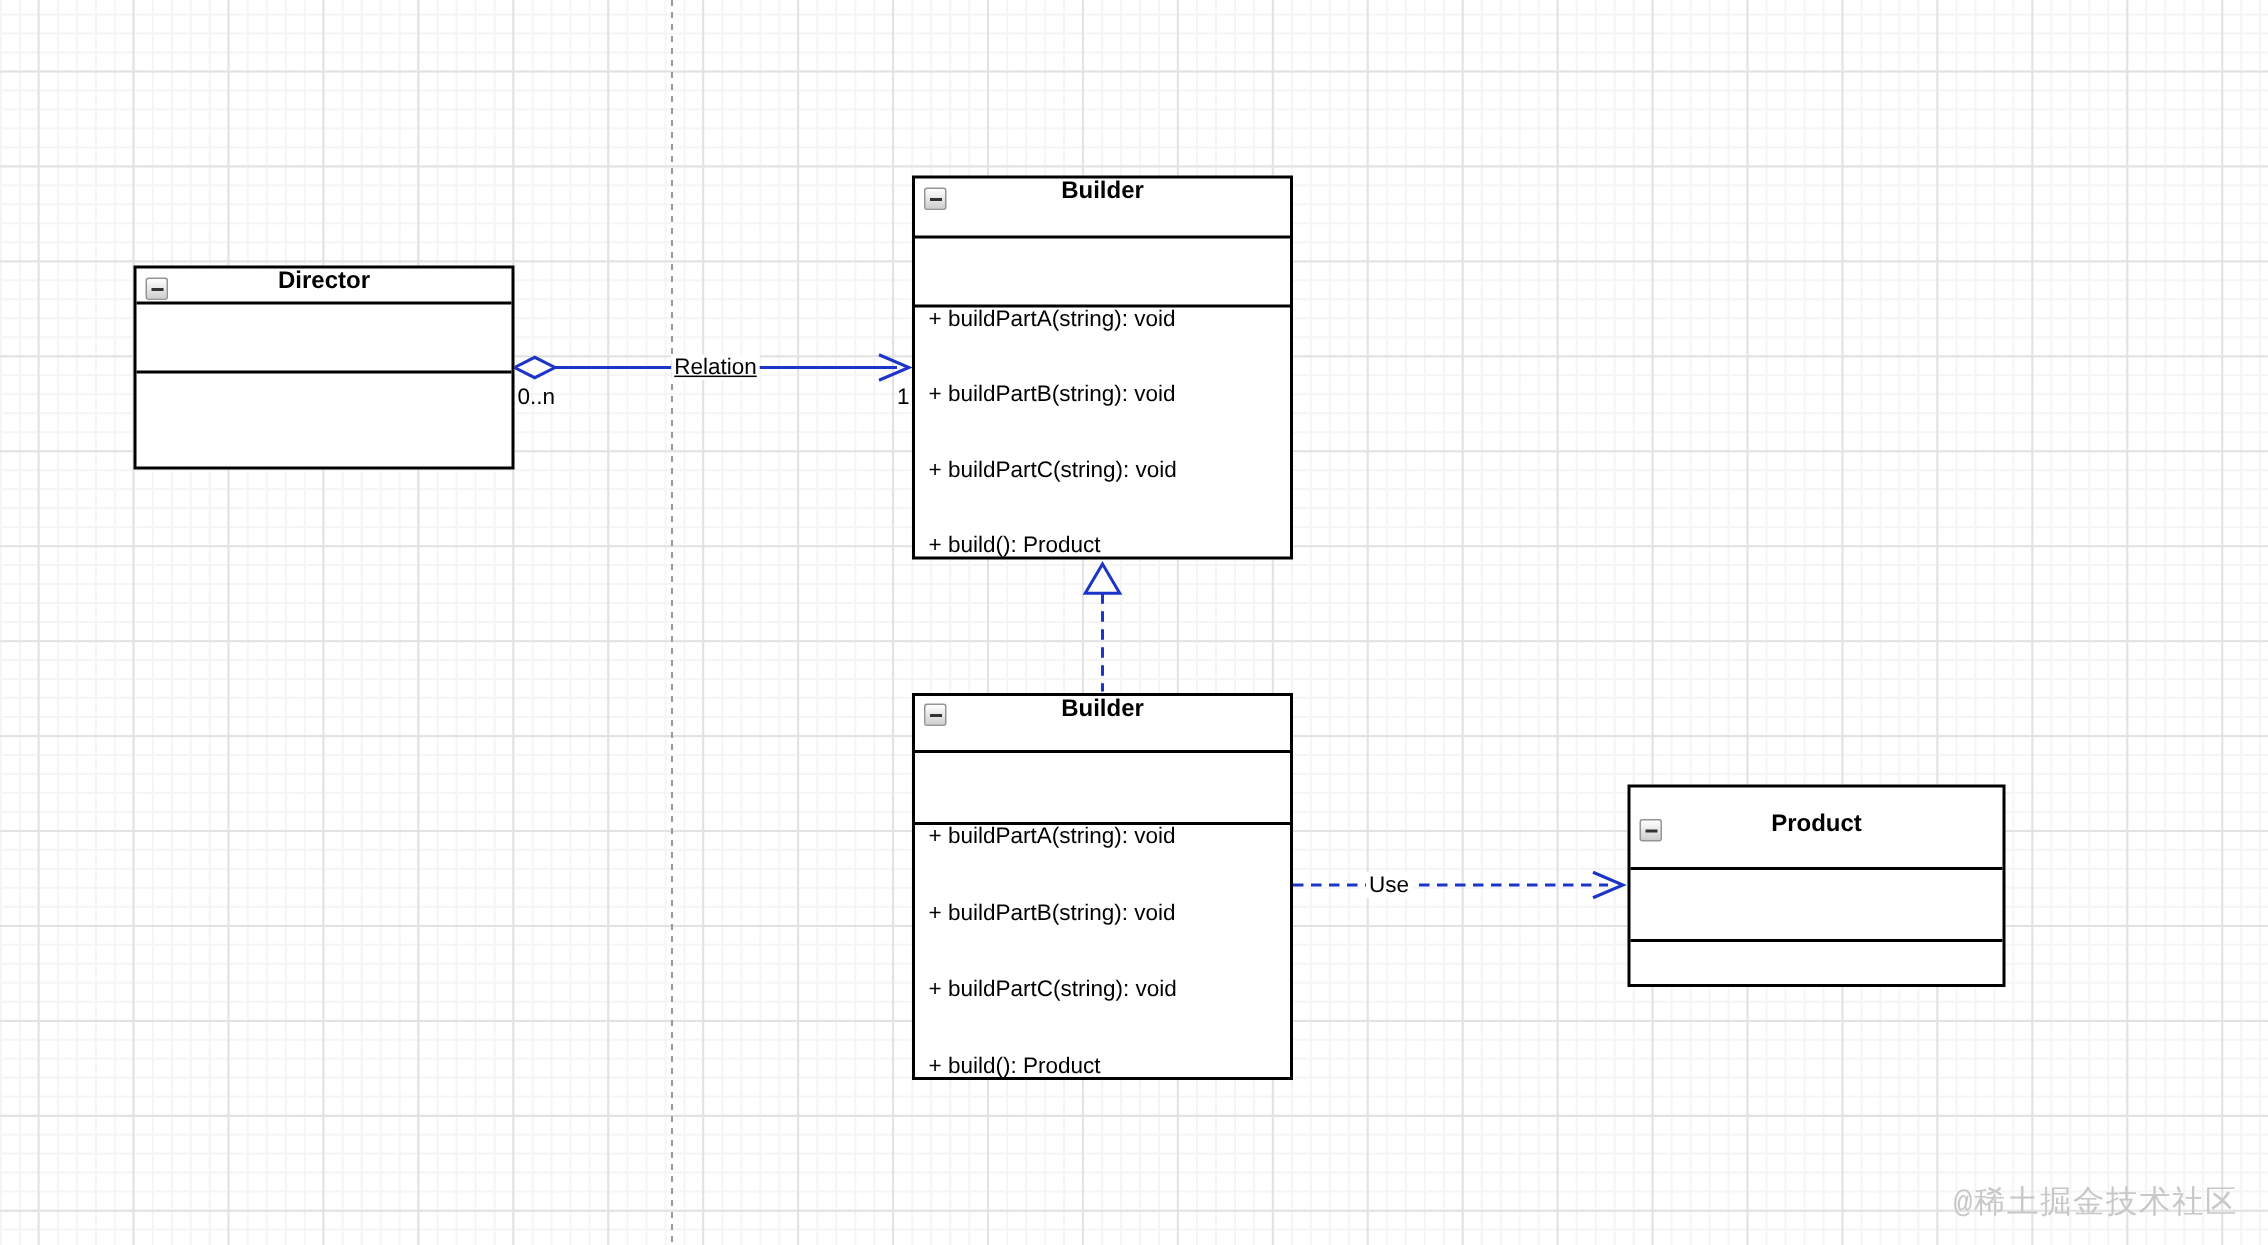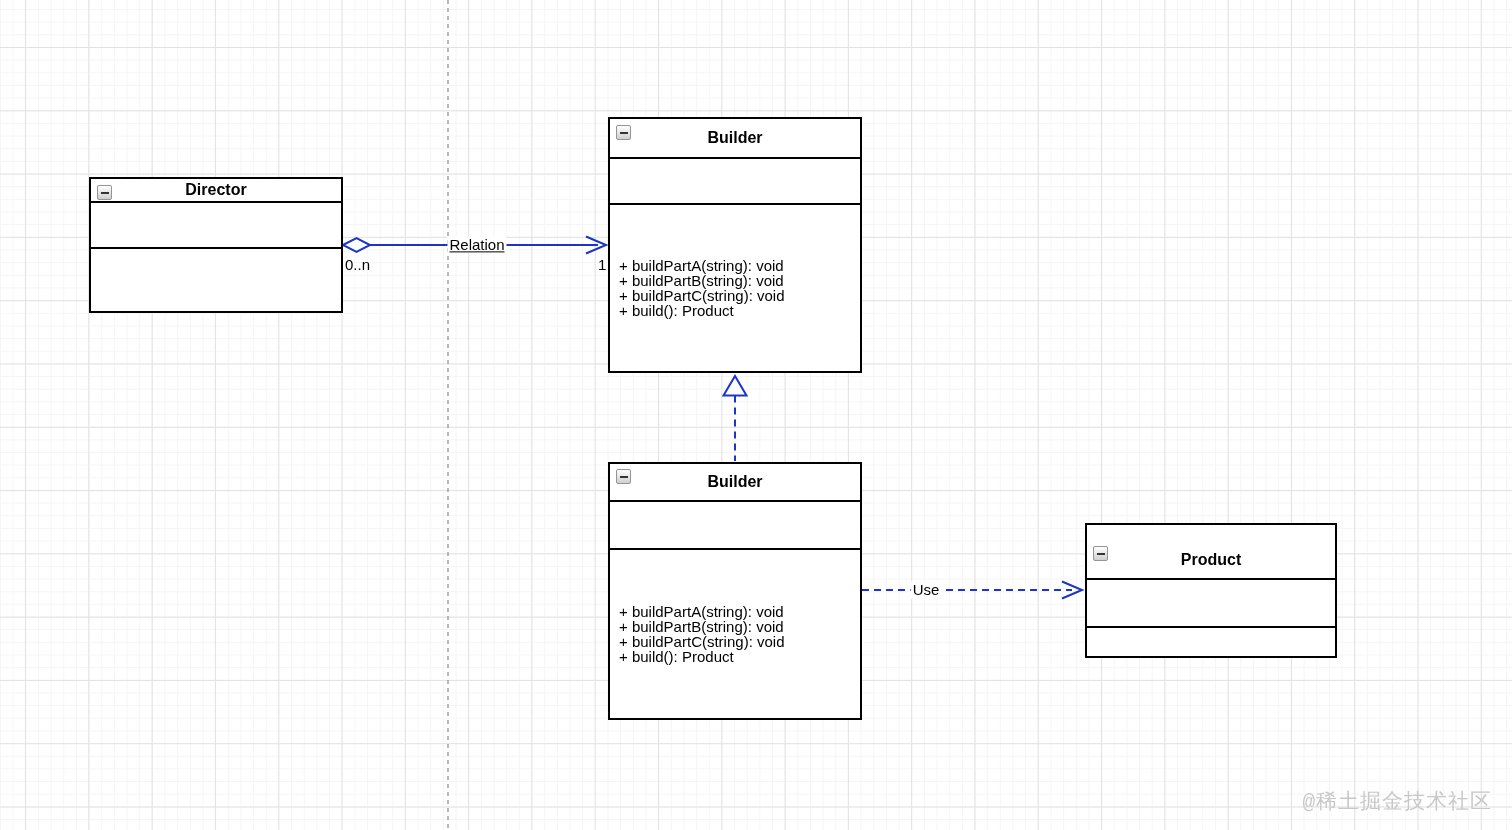--- a/index.html
+++ b/index.html
@@ -31,33 +31,33 @@
   .connectors [data-interactable="true"]{pointer-events:stroke;}
 
   .uml-class{
     position:absolute;z-index:2;background:#ffffff;
     border:2px solid var(--box-border);box-sizing:border-box;
     display:flex;flex-direction:column;
   }
   .uml-header{
     position:relative;flex:0 0 auto;box-sizing:border-box;
     border-bottom:2px solid var(--box-border);
-    display:flex;align-items:center;justify-content:center;
+    display:flex;align-items:flex-start;justify-content:center;
     font-weight:bold;font-size:16px;color:#000;
   }
   .collapse-btn{
     position:absolute;left:6px;top:6px;width:15px;height:15px;
     border:1px solid #949494;border-radius:2px;box-sizing:border-box;
     background:linear-gradient(#ffffff,#cfcfcf);
     display:flex;align-items:center;justify-content:center;cursor:pointer;
   }
   .collapse-btn .minus-line{width:8px;height:2px;background:#333;}
   .uml-attrs{flex:0 0 auto;box-sizing:border-box;border-bottom:2px solid var(--box-border);}
   .uml-methods{
-    flex:1 1 auto;display:flex;flex-direction:column;justify-content:center;
+    flex:1 1 auto;display:flex;flex-direction:column;justify-content:space-between;
     padding:0 9px;font-size:15px;color:#000;
   }
   .uml-method{white-space:nowrap;line-height:1;}
   .uml-sec{box-sizing:border-box;}
   .sec-divided{border-bottom:2px solid var(--box-border);}
 
   .edge-label{
     position:absolute;z-index:3;font-size:15px;color:#000;line-height:1.15;
     white-space:nowrap;
   }

